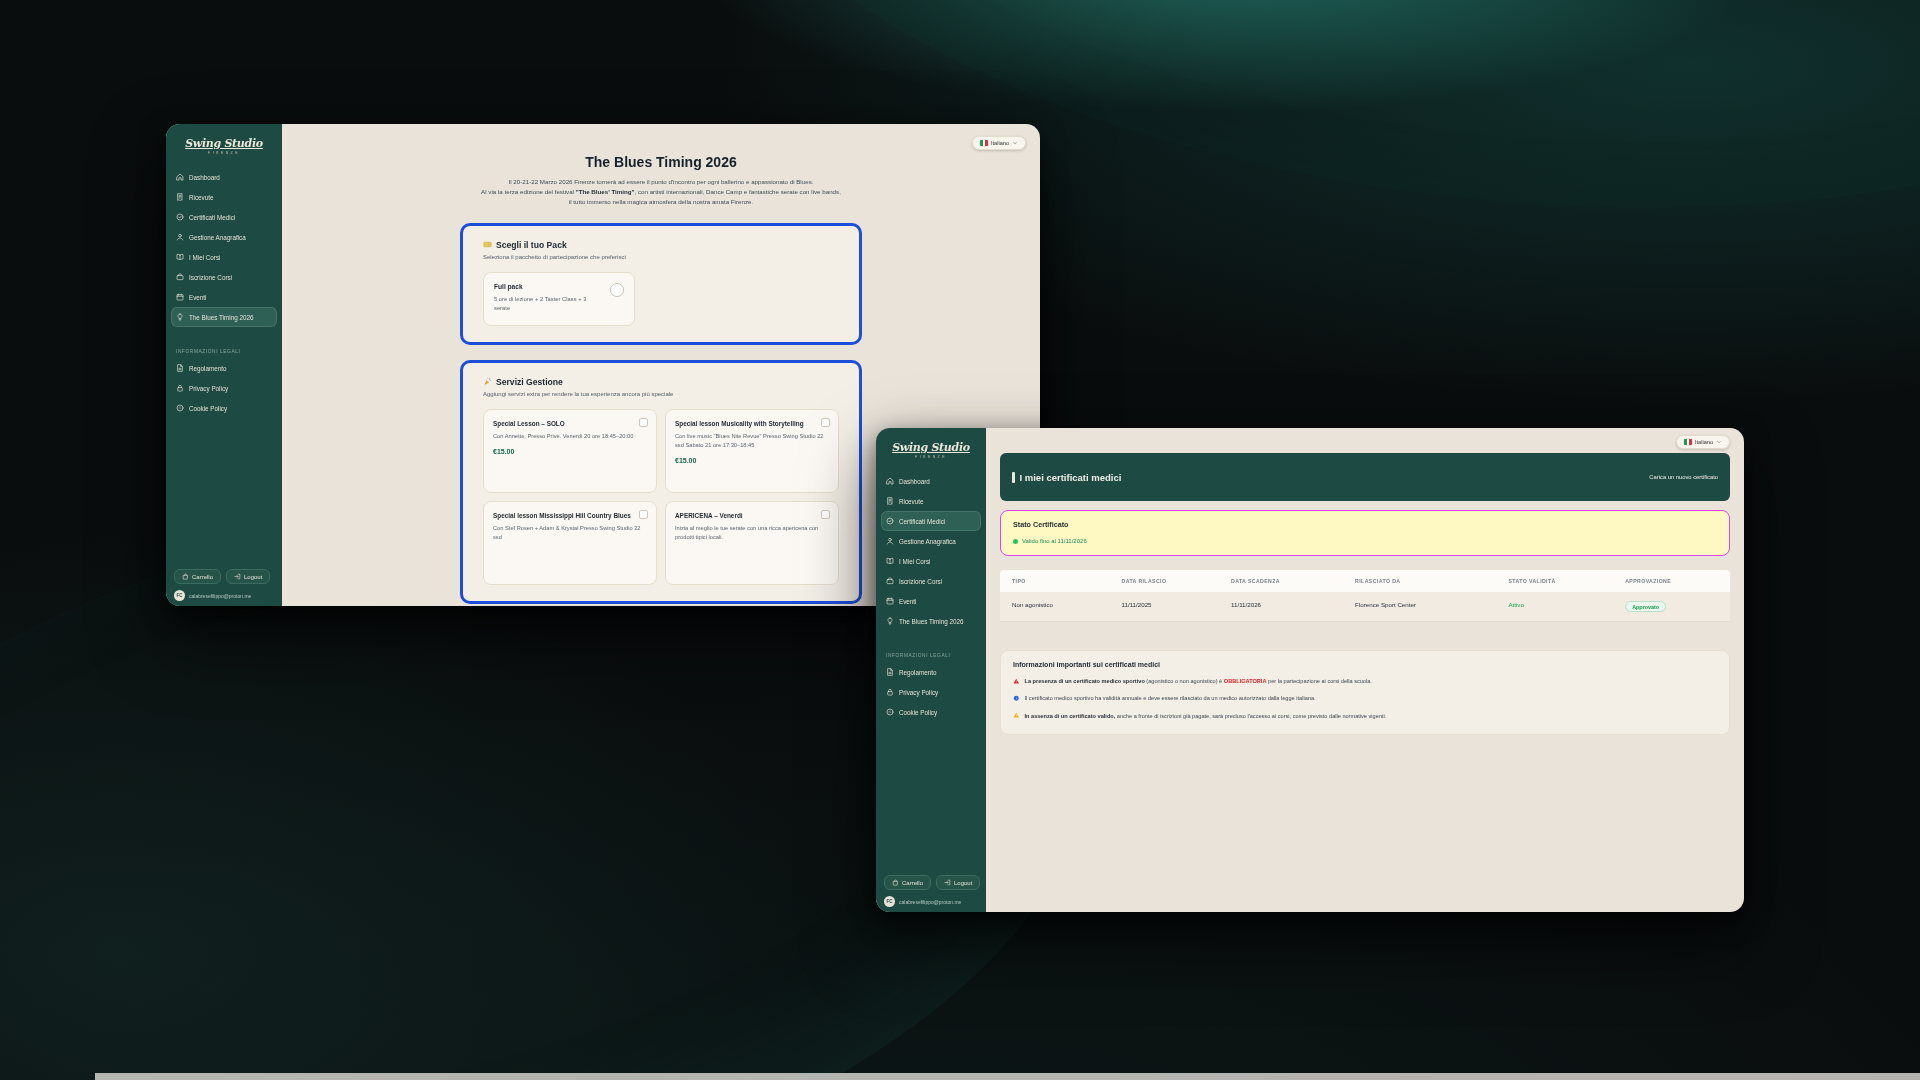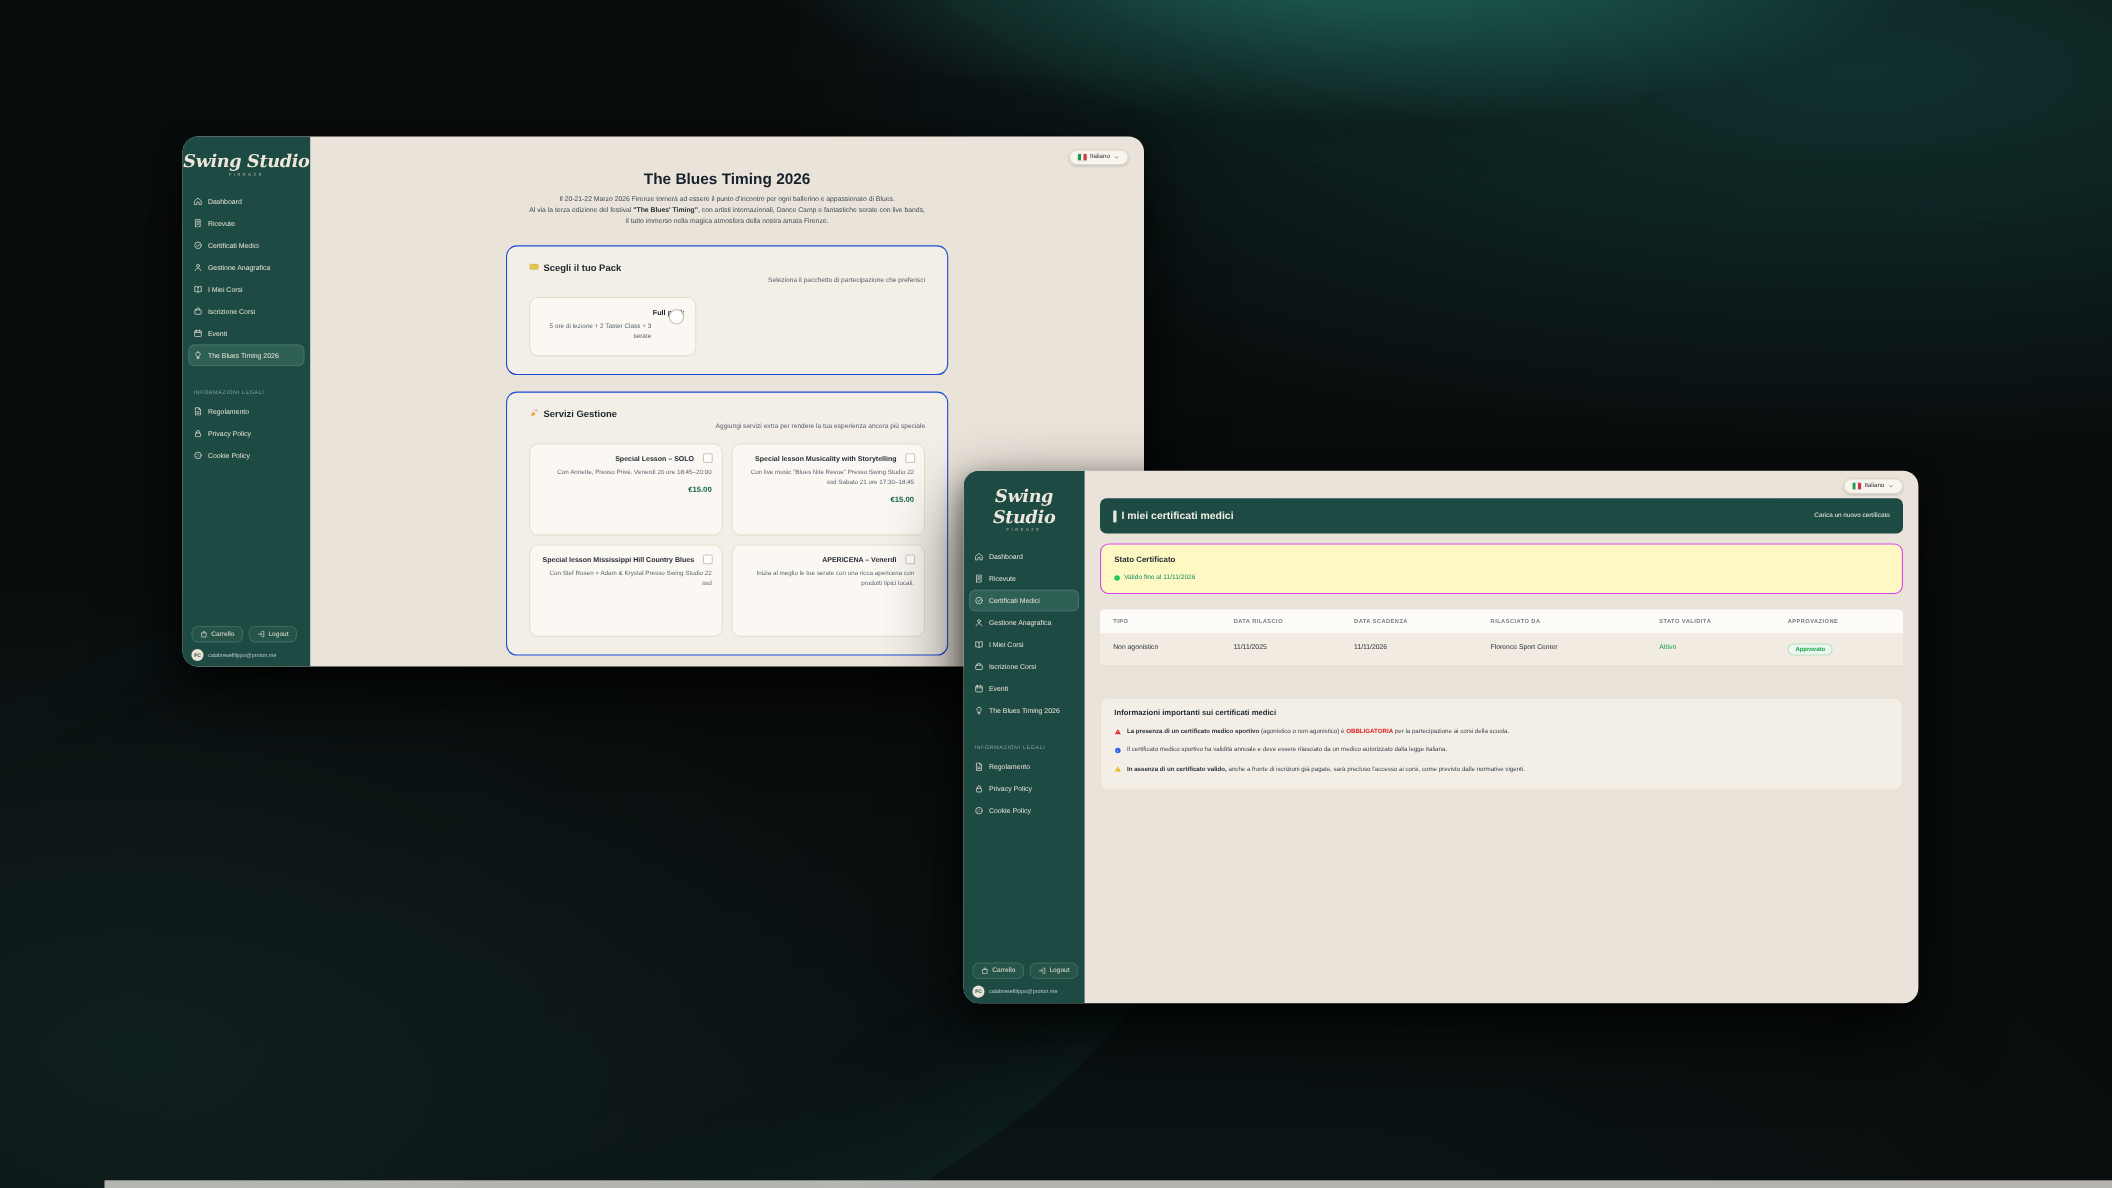--- a/index.html
+++ b/index.html
@@ -24,21 +24,21 @@
   .window { position:absolute; display:flex; background:#eae3da; border-radius:14px;
     overflow:hidden; box-shadow:0 30px 70px rgba(0,0,0,.65), 0 8px 24px rgba(0,0,0,.5); }
   .win1 { left:166px; top:124px; width:874px; height:482px; }
   .win2 { left:876px; top:428px; width:868px; height:484px; }
 
   
   .sidebar { position:relative; width:116px; flex-shrink:0; background:#1d4a43; color:#e7e2d6; }
   .win2 .sidebar { width:110px; }
   .logo { text-align:center; margin-top:13px; }
   .logo-script { font-family:"DejaVu Serif","Liberation Serif",serif; font-style:italic;
-    font-weight:bold; font-size:16px; color:#ece7da; letter-spacing:-.3px; }
+    font-weight:bold; font-size:11px; color:#ece7da; letter-spacing:-.3px;text-decoration:underline; }
   .logo-sub { font-size:3.5px; letter-spacing:2.4px; color:#c6bfae; margin-top:1px; }
   .nav { margin-top:12px; }
   .nav-item { display:flex; align-items:center; gap:5px; height:20px; margin:0 5px;
     padding:0 5px; font-size:6.3px; border-radius:6px; cursor:pointer; white-space:nowrap; }
   .nav-item.active { background:#2e6055; box-shadow:0 0 0 1px rgba(255,255,255,.12) inset; }
   svg.ni { width:8px; height:8px; stroke:currentColor; fill:none; stroke-width:2;
     stroke-linecap:round; stroke-linejoin:round; flex-shrink:0; }
   .legal-head { font-size:4.8px; letter-spacing:.6px; color:#8aa79e; margin:22px 10px 4px; }
   .side-footer { position:absolute; left:8px; right:8px; bottom:5px; }
   .side-btns { display:flex; gap:5px; }
@@ -59,22 +59,22 @@
     box-shadow:0 0 0 .5px rgba(0,0,0,.15); }
   .flag i { flex:1; } .flag .f1{background:#1a9b4b;} .flag .f2{background:#fff;} .flag .f3{background:#d1343c;}
   .chev { width:6px; height:6px; stroke:#555; fill:none; stroke-width:2.4; }
 
   
   .w1-main { flex:1; position:relative; overflow:hidden; }
   .w1-main .lang-pill { position:absolute; top:12px; right:14px; }
   .w1-col { width:402px; margin:0 auto; }
   .w1-title { margin-top:30px; font-size:14px; font-weight:800; text-align:center; color:#17212b; }
   .w1-intro { margin-top:7px; font-size:6.2px; line-height:1.65; text-align:center; color:#3f4a55; }
-  .section-card { background:#f3eee6; border:1px solid #1d4ed8; border-radius:10px;
-    padding:14px 20px 16px; margin-top:15px;text-align:right; }
+  .section-card { background:#f3eee6; border:3px solid #1d4ed8; border-radius:10px;
+    padding:14px 20px 16px; margin-top:15px; }
   .section-title { display:flex; align-items:center; gap:4px; font-size:8.6px;
     font-weight:800; color:#1c2730; }
   .emoji { width:9px; height:9px; }
   .section-sub { font-size:6px; color:#55606a; margin-top:4px; }
   .pack-card { position:relative; width:152px; margin-top:12px; background:#fbf8f3;
     border:1px solid #e6ddcd; border-radius:8px; padding:10px 10px 12px; cursor:pointer; }
   .pack-name { font-size:6.6px; font-weight:800; color:#1f2730; }
   .pack-desc { font-size:5.8px; color:#5a6470; line-height:1.55; margin-top:5px; width:100px; }
   .radio { position:absolute; top:10px; right:10px; width:14px; height:14px;
     border:1.2px solid #c9c2b4; border-radius:50%; background:#fff; cursor:pointer; }
@@ -83,21 +83,21 @@
     border-radius:8px; padding:9px 9px 10px; min-height:84px; cursor:pointer; }
   .svc-name { font-size:6.4px; font-weight:800; color:#1f2730; padding-right:16px; line-height:1.45; }
   .svc-desc { font-size:5.7px; color:#5a6470; margin-top:4px; line-height:1.55; }
   .svc-price { font-size:7px; font-weight:800; color:#14654a; margin-top:7px; }
   .checkbox { position:absolute; top:8px; right:8px; width:9px; height:9px;
     border:1px solid #cfc8ba; border-radius:2px; background:#fff; cursor:pointer; }
 
   
   .w2-main { flex:1; position:relative; overflow:hidden; padding:0 14px; }
   .w2-top { height:25px; display:flex; justify-content:flex-end; align-items:center; padding-top:3px; }
-  .banner { height:32px; background:#1d4a43; border-radius:6px; display:flex;
+  .banner { height:48px; background:#1d4a43; border-radius:6px; display:flex;
     align-items:center; justify-content:space-between; padding:0 12px; color:#f2efe7; }
   .banner-left { display:flex; align-items:center; gap:5px; }
   .accent-bar { width:2.5px; height:11px; background:#ece8db; border-radius:1px; }
   .banner-title { font-size:9.5px; font-weight:800; }
   .upload-btn { font-size:5.8px; color:#f2efe7; background:none; border:none;
     font-family:inherit; cursor:pointer; }
   .status-card { margin-top:9px; background:#fef9c3; border:1px solid #d946ef;
     border-radius:8px; padding:9px 12px 11px; }
   .status-title { font-size:7.2px; font-weight:800; color:#1f2a33; }
   .status-line { display:flex; align-items:center; gap:4px; margin-top:9px; }

